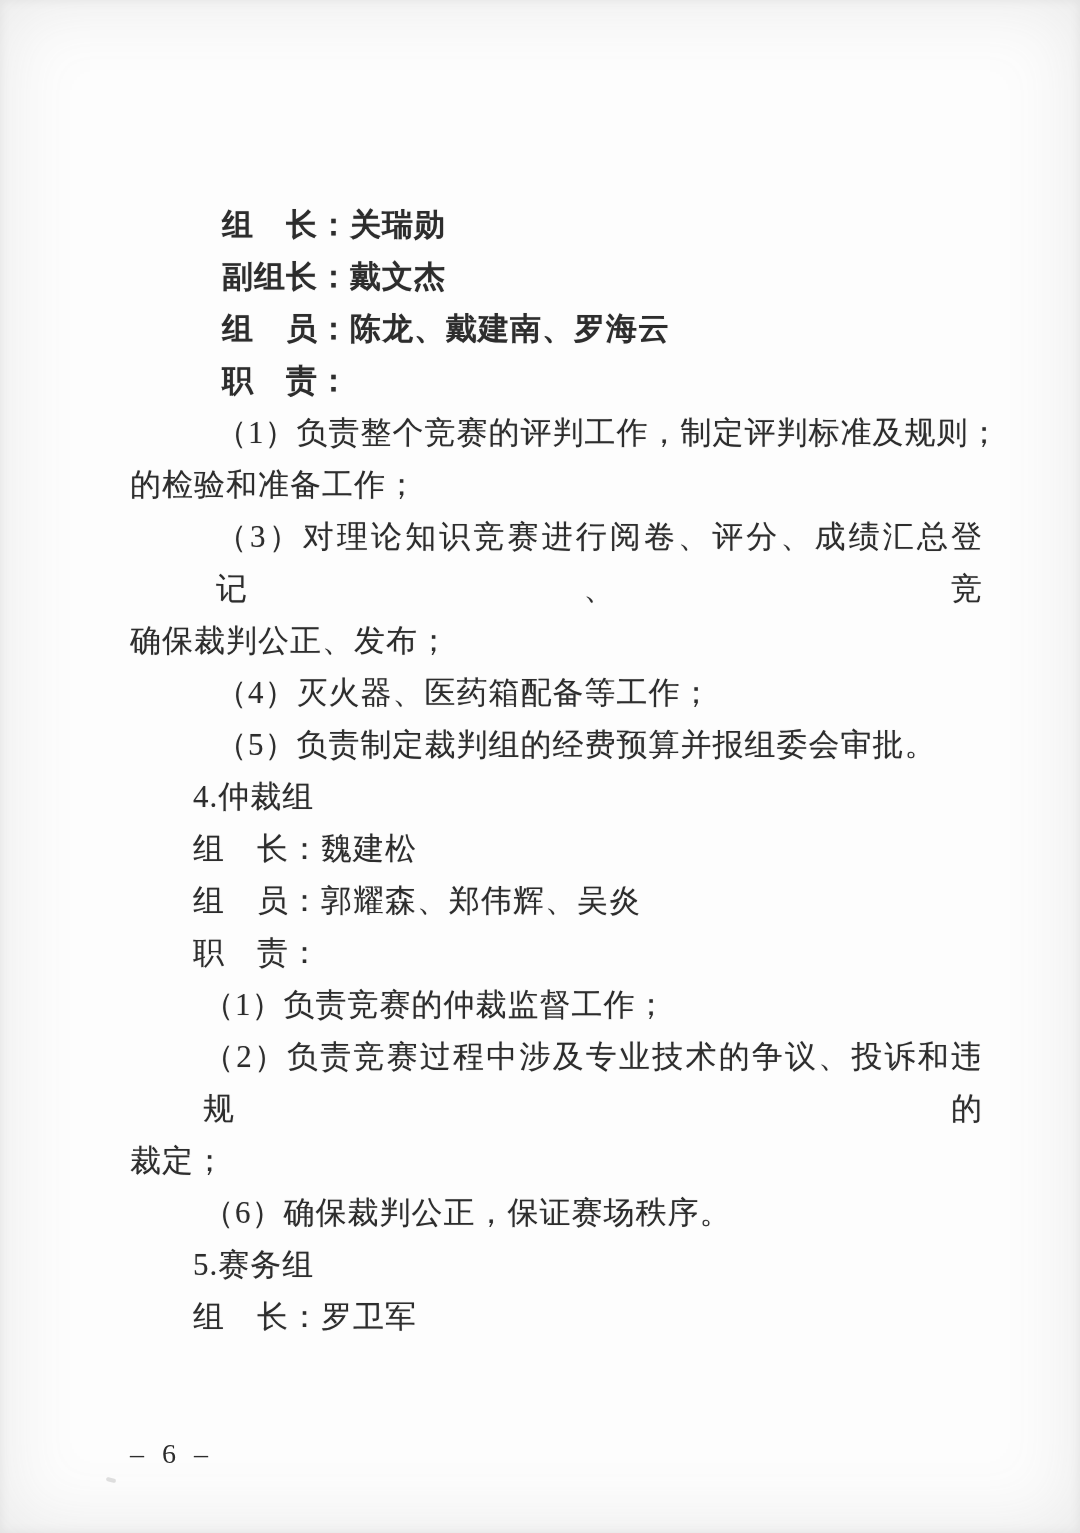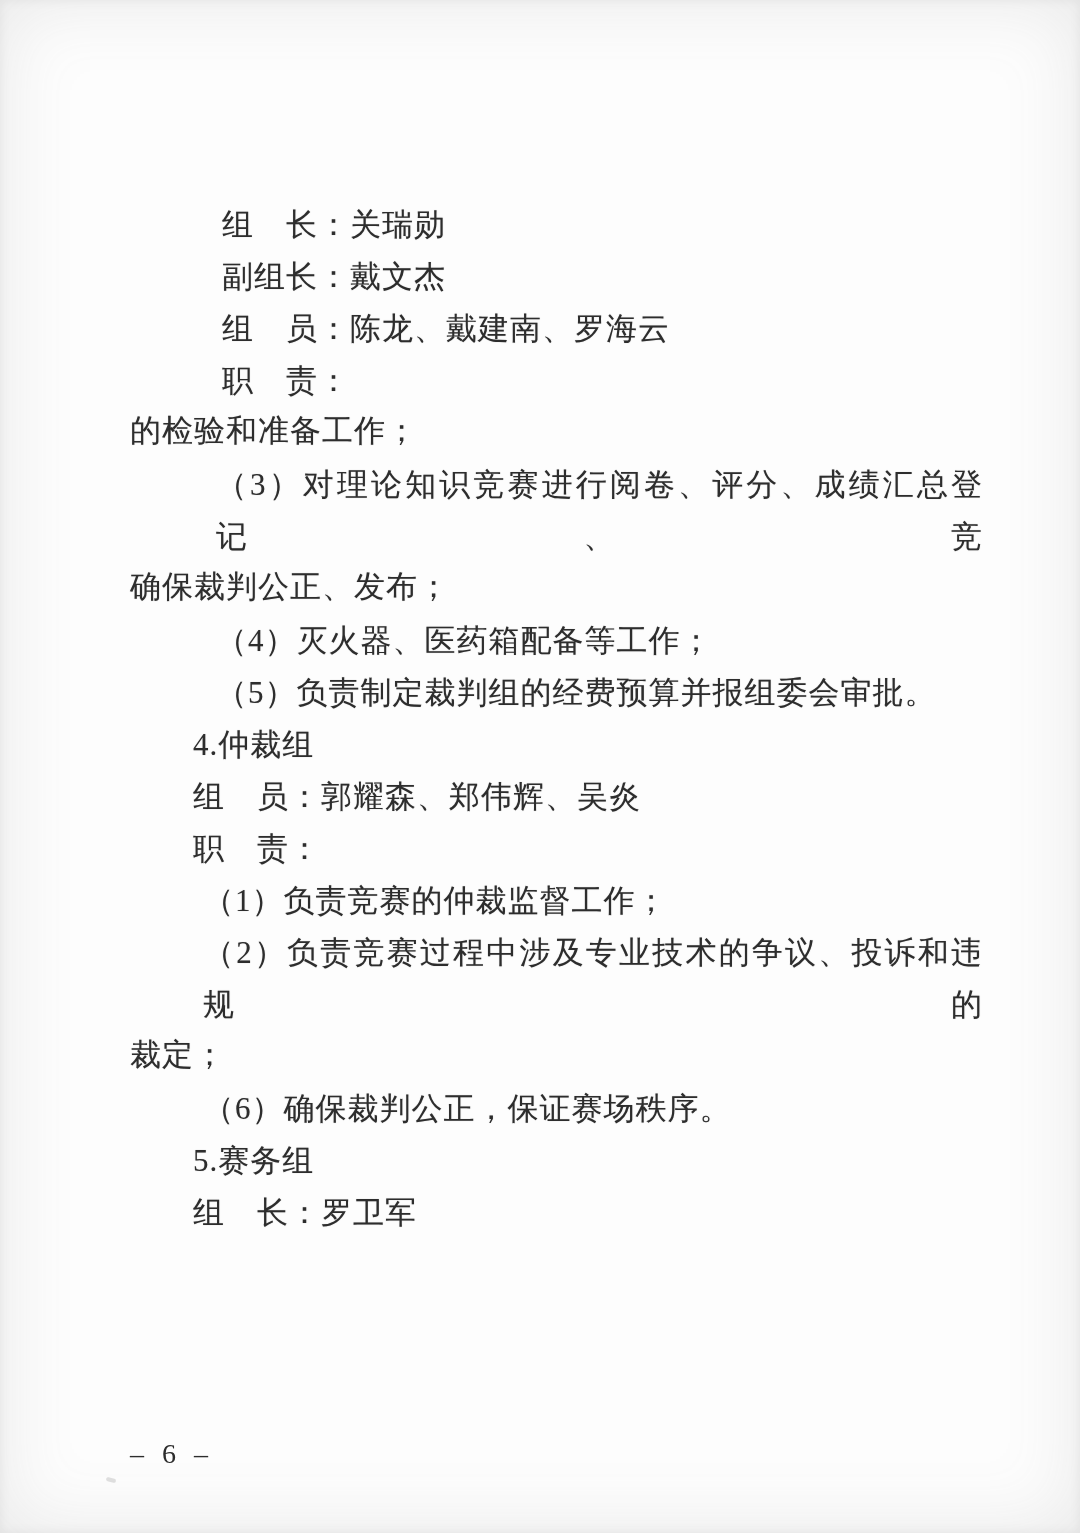--- a/index.html
+++ b/index.html
@@ -39,25 +39,25 @@
   }
   
   .ln.jf {
     white-space: normal;
     word-break: break-all;
     text-align: justify;
     text-align-last: justify;
     text-justify: inter-character;
   }
   
-  .ind-a { padding-left: 92px; }  
+  .ind-a { padding-left: 92px; font-weight: bold; }  
   .ind-b { padding-left: 86px; }  
   .ind-c { padding-left: 63px; }  
   .ind-d { padding-left: 73px; }  
-  .ind-0 { padding-left: 0; font-family: Liberation Mono, monospace; }     
+  .ind-0 { padding-left: 0; }     
 
   .footer {
     position: absolute;
     left: 130px;
     top: 1437px;
     font-size: 28px;
     line-height: 34px;
     letter-spacing: 2px;
     word-spacing: 7px;
     color: var(--ink, #3a3a3a);
@@ -78,26 +78,28 @@
 </style>
 </head>
 <body>
 
 <div class="page">
   <div class="textblock">
     <p class="ln ind-a">组　长：关瑞勋</p>
     <p class="ln ind-a">副组长：戴文杰</p>
     <p class="ln ind-a">组　员：陈龙、戴建南、罗海云</p>
     <p class="ln ind-a">职　责：</p>
+    <p class="ln ind-b">（1）负责整个竞赛的评判工作，制定评判标准及规则；</p>
     <p class="ln ind-0">的检验和准备工作；</p>
     <p class="ln ind-b jf">（3）对理论知识竞赛进行阅卷、评分、成绩汇总登记、竞</p>
     <p class="ln ind-0">确保裁判公正、发布；</p>
     <p class="ln ind-b">（4）灭火器、医药箱配备等工作；</p>
     <p class="ln ind-b">（5）负责制定裁判组的经费预算并报组委会审批。</p>
     <p class="ln ind-c">4.仲裁组</p>
+    <p class="ln ind-c">组　长：魏建松</p>
     <p class="ln ind-c">组　员：郭耀森、郑伟辉、吴炎</p>
     <p class="ln ind-c">职　责：</p>
     <p class="ln ind-d">（1）负责竞赛的仲裁监督工作；</p>
     <p class="ln ind-d jf">（2）负责竞赛过程中涉及专业技术的争议、投诉和违规的</p>
     <p class="ln ind-0">裁定；</p>
     <p class="ln ind-d">（6）确保裁判公正，保证赛场秩序。</p>
     <p class="ln ind-c">5.赛务组</p>
     <p class="ln ind-c">组　长：罗卫军</p>
   </div>
 

